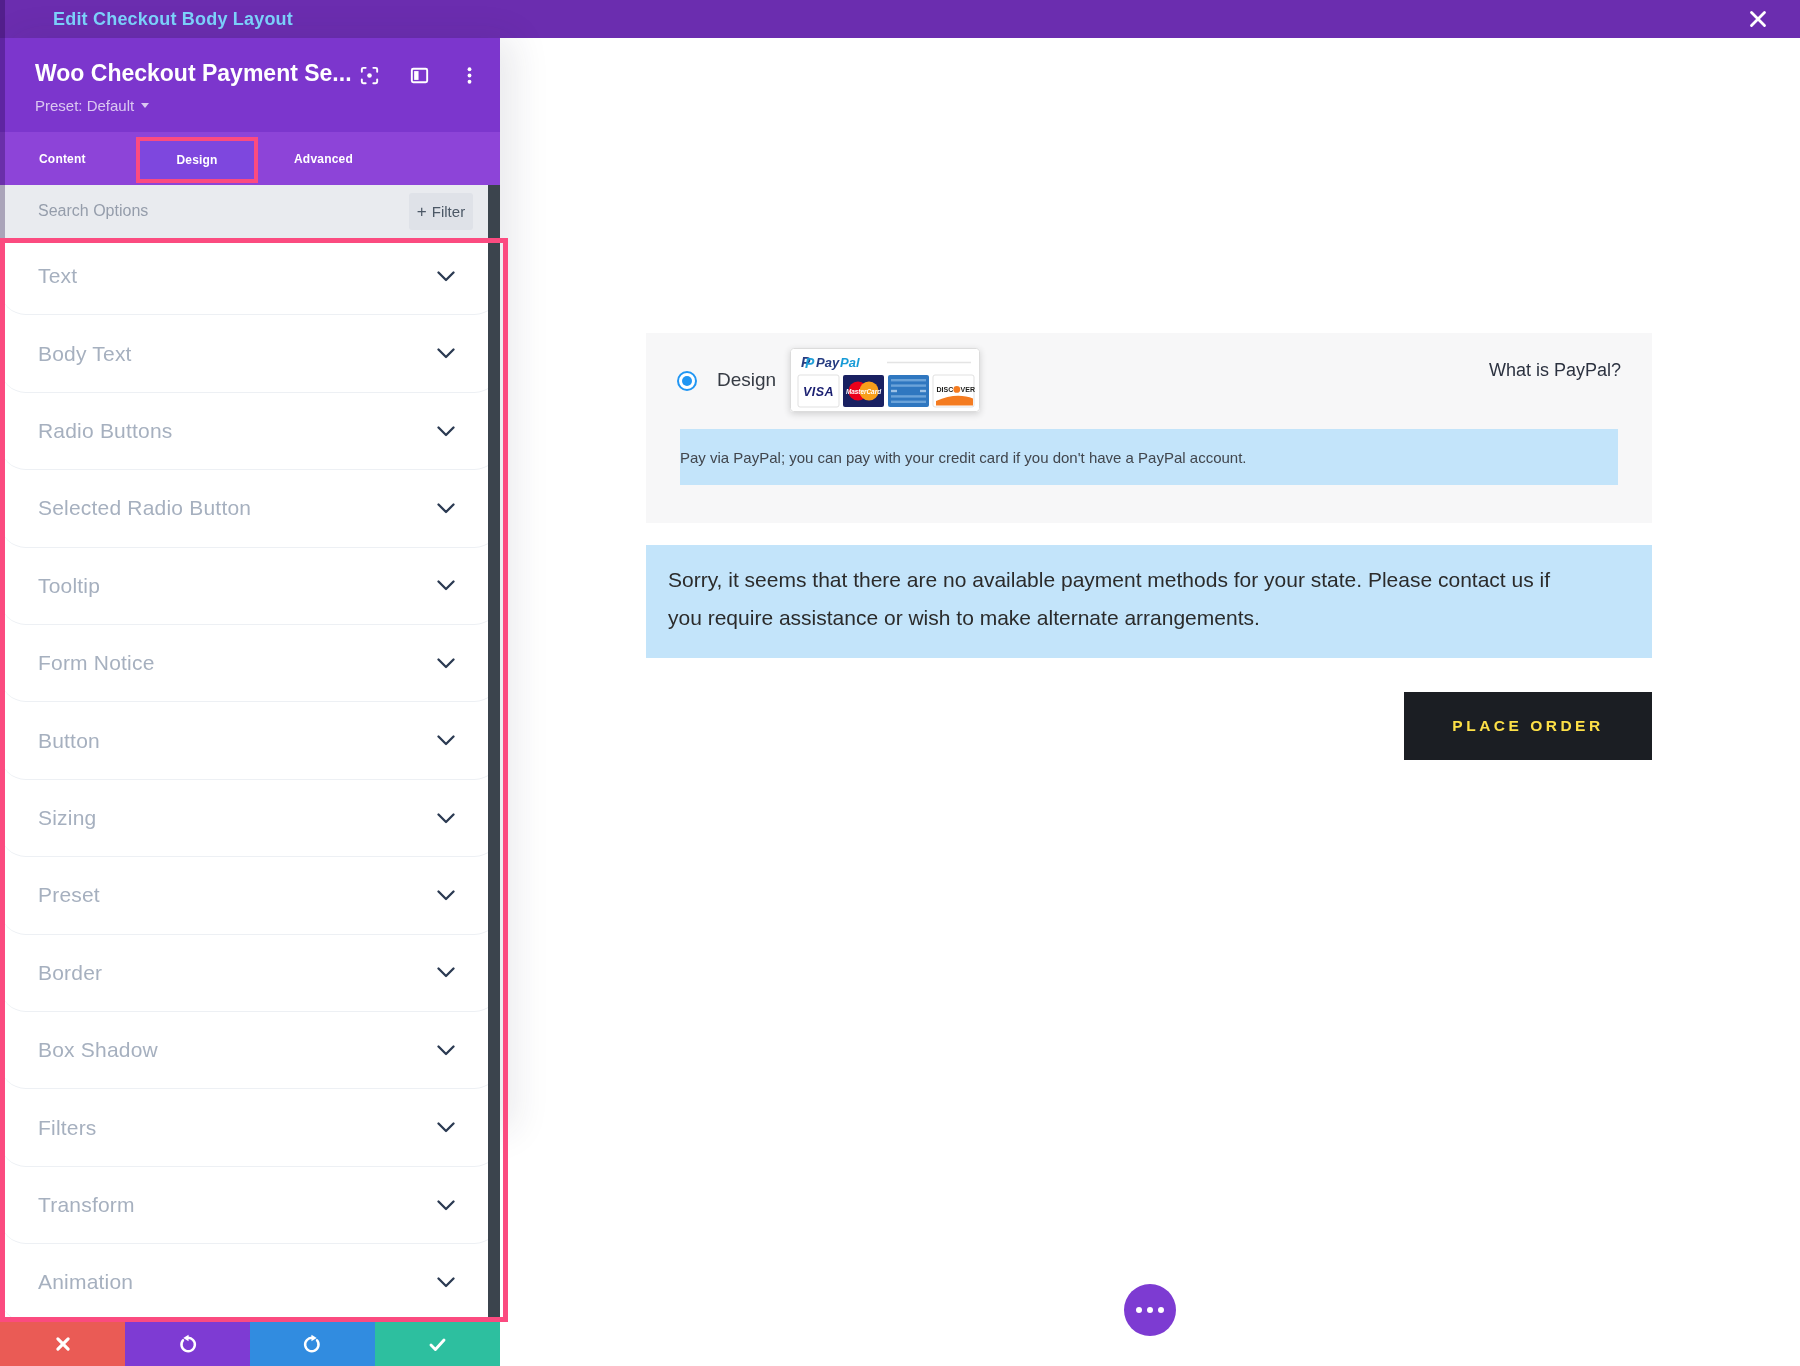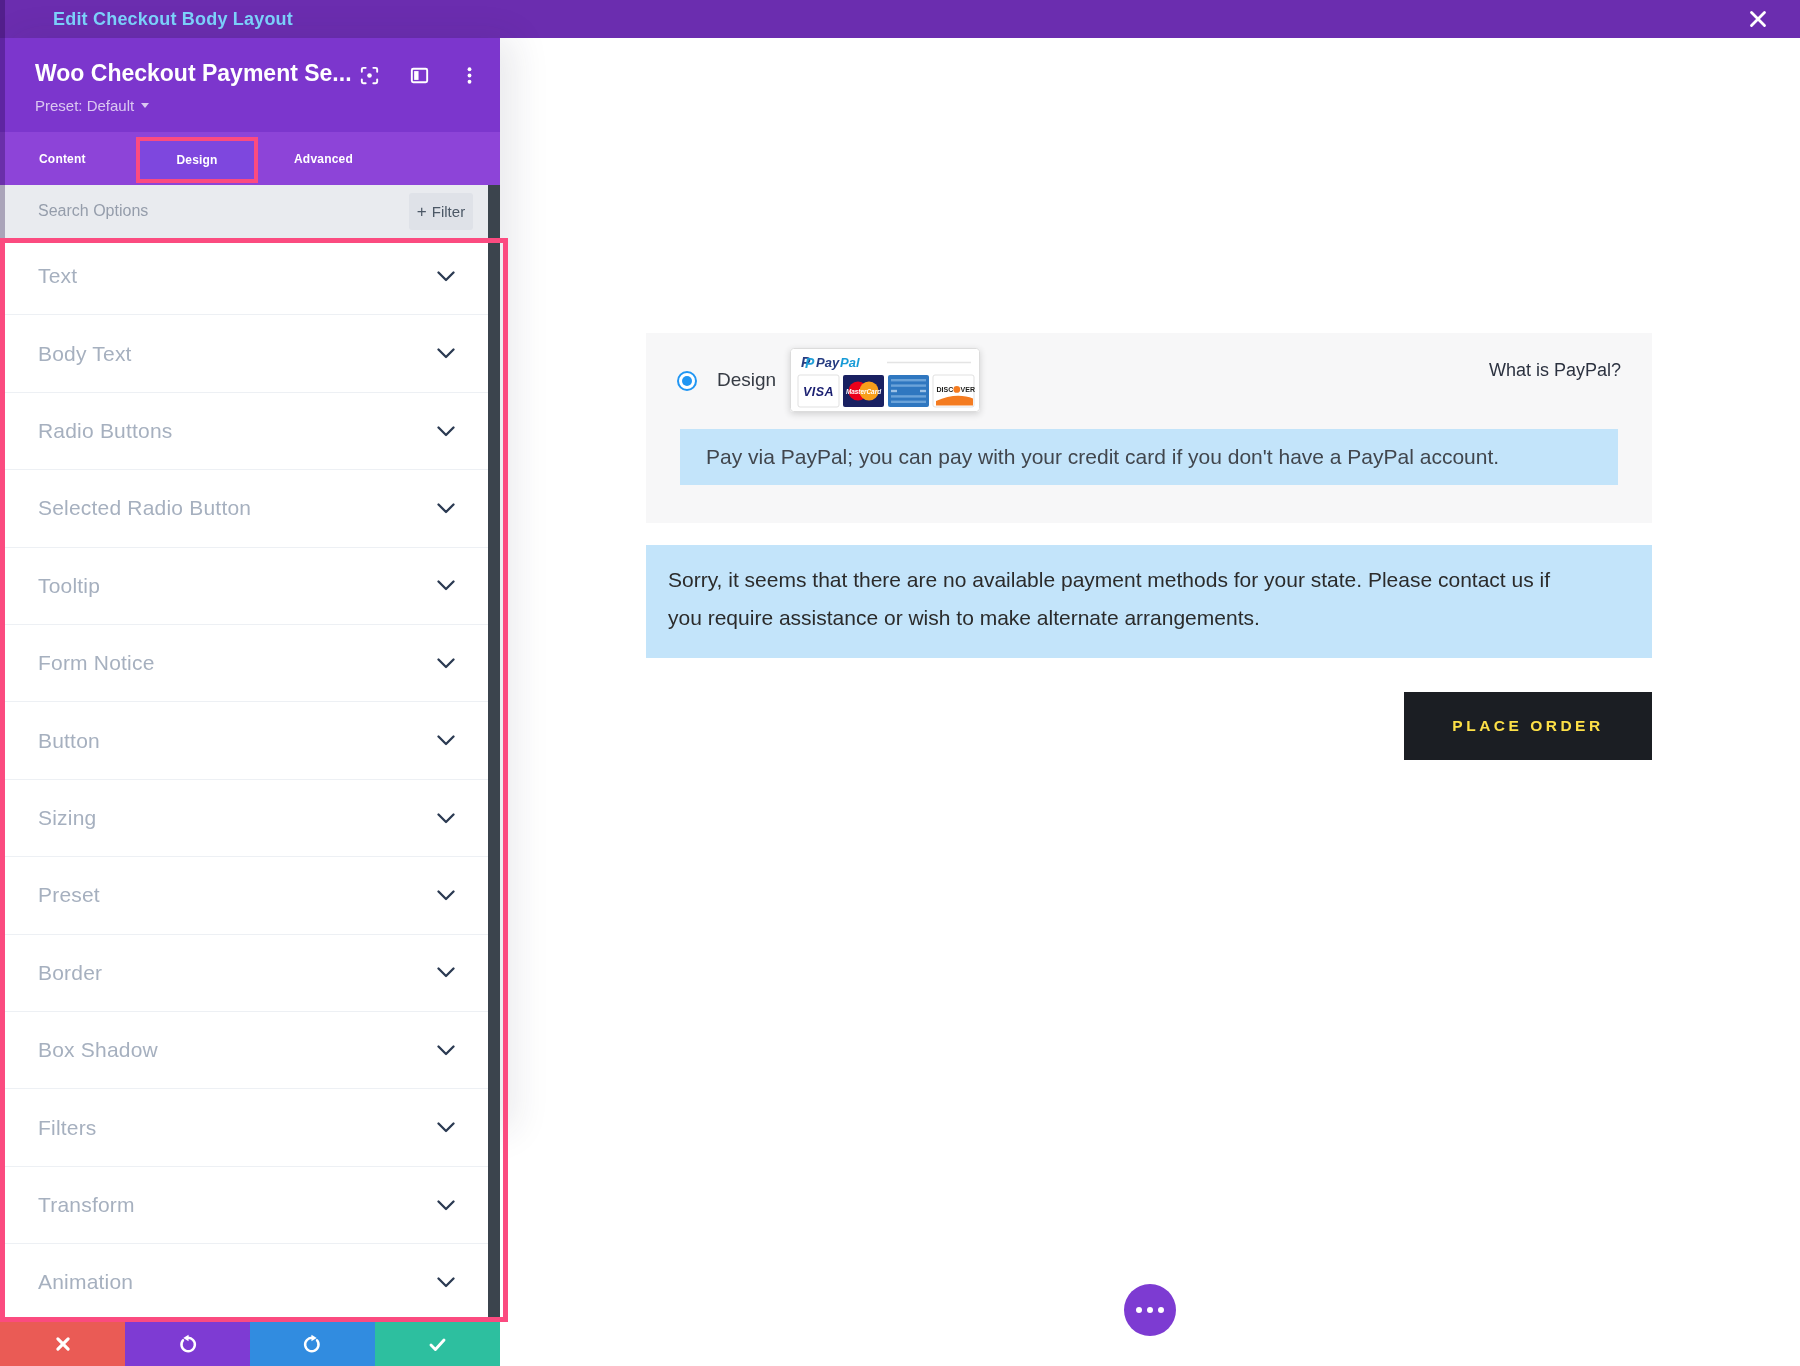--- a/index.html
+++ b/index.html
@@ -27,21 +27,21 @@
   .tab-advanced{left:288px;}
   .tab-design{left:136px;top:5px;width:122px;height:46px;justify-content:center;background:#7e47de;border:4px solid #fb4b80;}
 
   .searchrow{position:absolute;left:0;top:147px;width:500px;height:53px;background:#e9ebef;display:flex;align-items:center;}
   .search-input{position:absolute;left:36px;top:10px;width:340px;height:32px;border:none;background:transparent;font-size:16px;color:#3d4450;outline:none;}
   .search-input::placeholder{color:#959dab;}
   .filter-btn{position:absolute;right:27px;top:8px;width:64px;height:37px;background:#dfe2e8;border:none;border-radius:3px;color:#4c5866;font-size:15px;display:flex;align-items:center;justify-content:center;gap:5px;cursor:pointer;}
   .filter-plus{font-size:17px;line-height:1;color:#4c5866;}
 
   .options{position:absolute;left:0;top:200px;width:500px;height:1084px;background:#fff;overflow:hidden;}
-  .opt{height:77.42px;display:flex;align-items:center;justify-content:space-between;padding:0 45px 0 38px;border-bottom:1px solid #edf0f4;cursor:pointer;background:#fff;}
+  .opt{height:77.42px;display:flex;align-items:center;justify-content:space-between;padding:0 45px 0 38px;border-bottom:1px solid #edf0f4;cursor:pointer;background:#fff;border-radius:26px;}
   .opt-label{color:#a6b0bf;font-size:21px;letter-spacing:.2px;}
   .opt .chev{display:flex;align-items:center;}
 
   .scrollstrip{position:absolute;left:488px;top:147px;width:12px;height:1137px;background:#3b444d;cursor:pointer;}
 
   .panel-footer{position:absolute;left:0;top:1284px;width:500px;height:44px;display:flex;}
   .fbtn{flex:1 1 0;height:44px;border:none;display:flex;align-items:center;justify-content:center;cursor:pointer;padding:0;}
   .fbtn.red{background:#ea5b55;}
   .fbtn.purple{background:#7e3bd3;}
   .fbtn.blue{background:#318ce0;}
@@ -52,21 +52,21 @@
   .options-highlight{position:absolute;left:0;top:238px;width:508px;height:1084px;border:5px solid #fb4b80;pointer-events:none;background:transparent;}
 
   
   .pay-panel{position:absolute;left:646px;top:333px;width:1006px;height:190px;background:#f7f7f8;}
   .radio{position:absolute;left:31px;top:38px;width:20px;height:20px;border-radius:50%;border:2.5px solid #2196f3;background:#fff;cursor:pointer;}
   .radio::after{content:"";position:absolute;left:2.5px;top:2.5px;width:10px;height:10px;border-radius:50%;background:#2196f3;}
   .pm-label{position:absolute;left:71px;top:36px;font-size:19px;color:#363b44;}
   .cards-img{position:absolute;left:144px;top:15px;box-shadow:0 2px 7px rgba(0,0,0,.16);border-radius:3px;}
   .whatis{position:absolute;right:31px;top:27px;font-size:18px;color:#2c3240;text-decoration:none;cursor:pointer;}
   .pay-desc{position:absolute;left:34px;top:96px;width:938px;height:56px;background:#c3e4fa;display:flex;align-items:center;}
-  .pay-desc span{margin-left:26px;font-size:21px;color:#41464d;}
+  .pay-desc span{font-size:15px;color:#41464d;}
 
   .notice{position:absolute;left:646px;top:545px;width:1006px;height:113px;background:#c3e4fa;padding:16px 22px 0 22px;font-size:21px;line-height:38px;color:#2b2b2b;}
   .notice span{display:block;max-width:900px;}
 
   .place-order{position:absolute;left:1404px;top:692px;width:248px;height:68px;background:#1b1e23;color:#fde047;border:none;font-size:15.5px;font-weight:bold;letter-spacing:3.5px;cursor:pointer;}
 
   .fab{position:absolute;left:1124px;top:1284px;width:52px;height:52px;border-radius:50%;background:#7d3bd2;border:none;cursor:pointer;display:flex;align-items:center;justify-content:center;gap:5px;}
   .fab i{width:6px;height:6px;border-radius:50%;background:#fff;display:block;}
 </style>
 </head>

